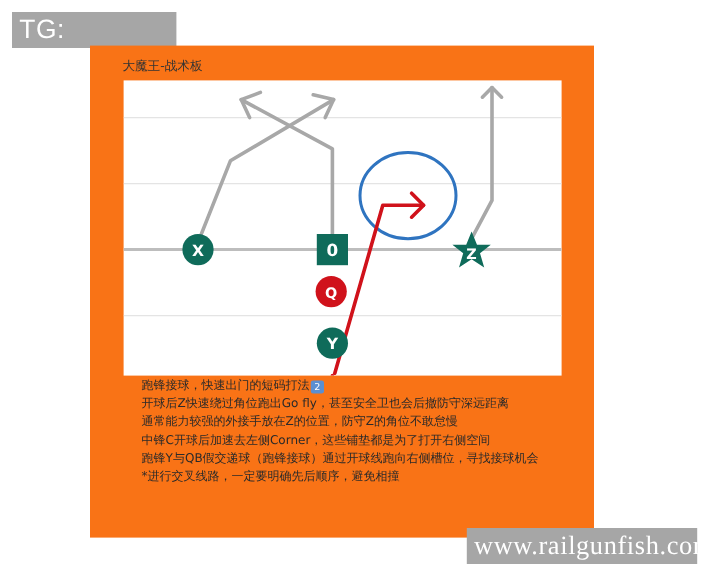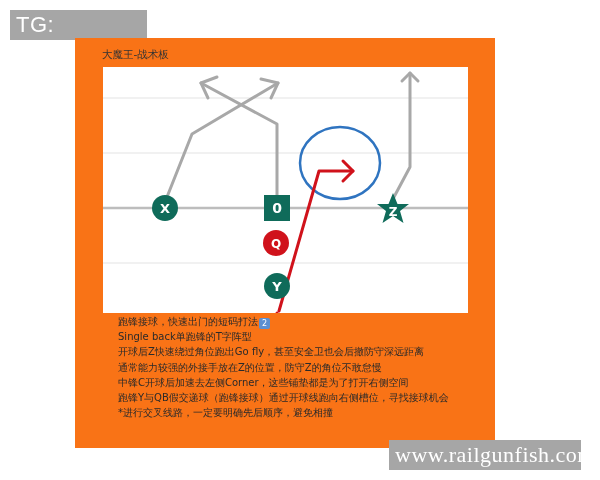--- a/index.html
+++ b/index.html
@@ -97,21 +97,20 @@
       </g>
       <g>
         <circle cx="174" cy="219" r="13" fill="#0f6b5a"></circle>
         <text x="174" y="224" text-anchor="middle" font-size="13" font-weight="bold" fill="#fff" font-family="DejaVu Sans, sans-serif">Y</text>
       </g>
     </svg>
   </div>
 
   <div class="notes">
     <div><span>跑锋接球，快速出门的短码打法</span><span class="badge">2</span></div>
-    <div>Single back单跑锋的T字阵型</div>
     <div>开球后Z快速绕过角位跑出Go fly，甚至安全卫也会后撤防守深远距离</div>
     <div>通常能力较强的外接手放在Z的位置，防守Z的角位不敢怠慢</div>
     <div>中锋C开球后加速去左侧Corner，这些铺垫都是为了打开右侧空间</div>
     <div>跑锋Y与QB假交递球（跑锋接球）通过开球线跑向右侧槽位，寻找接球机会</div>
     <div>*进行交叉线路，一定要明确先后顺序，避免相撞</div>
   </div>
 </div>
 
 <div class="watermark wm-bottom">www.railgunfish.com</div>
 

